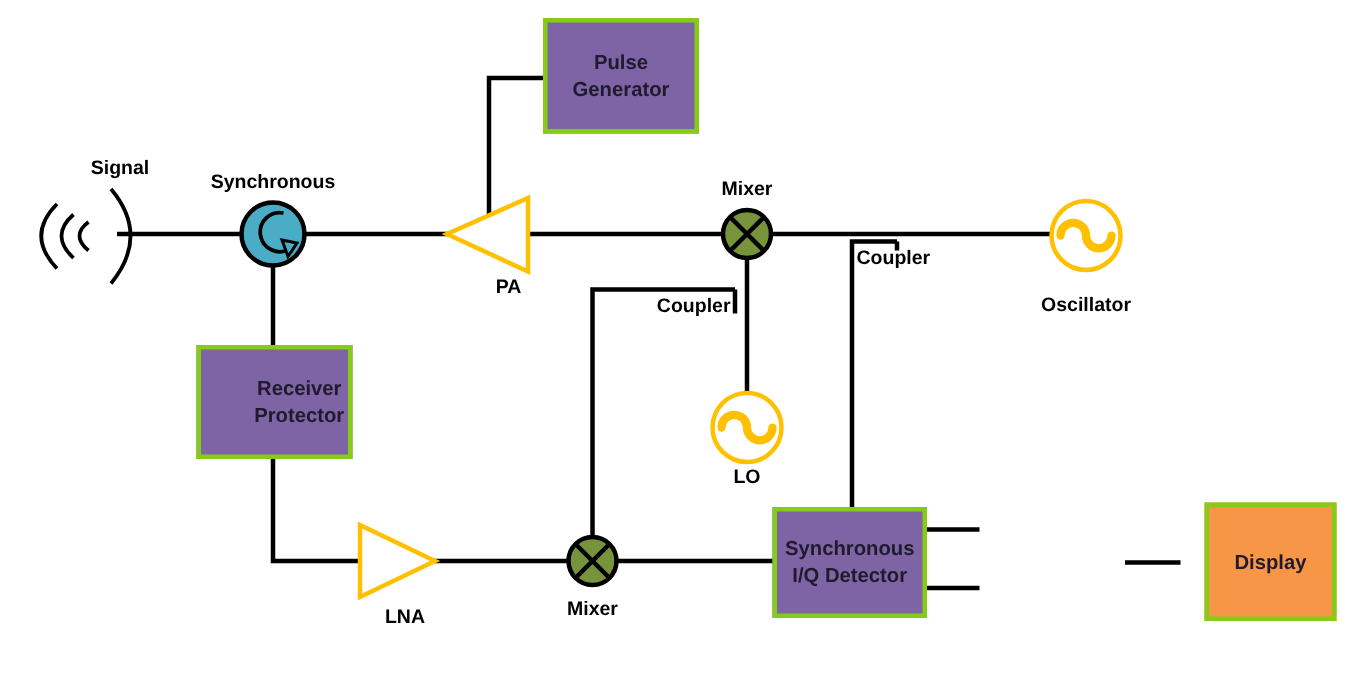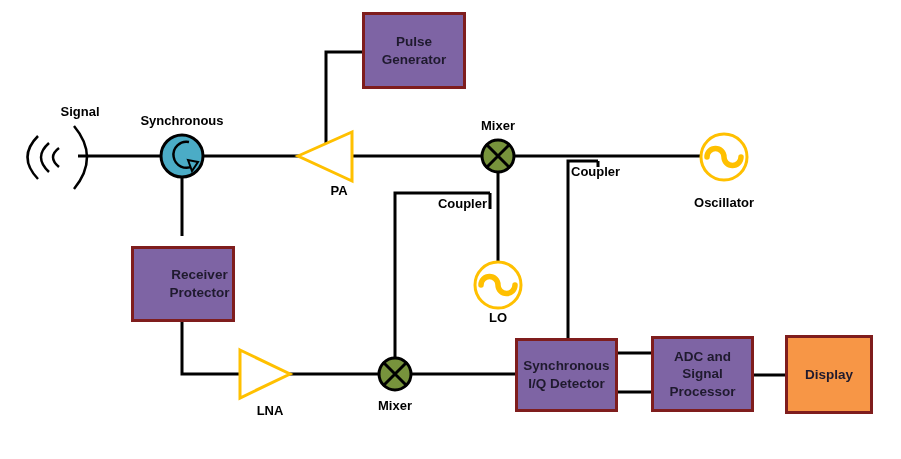--- a/index.html
+++ b/index.html
@@ -18,21 +18,21 @@
     color:#000;
     text-align:center;
     line-height:1.1;
     white-space:nowrap;
   }
   .lbl.left{text-align:left;}
   .lbl.right{text-align:right;}
   .box{
     position:absolute;
     box-sizing:border-box;
-    border:3px solid #7f1d1d;
+    border:3px solid #84cc16;
     display:flex;
     align-items:center;
     justify-content:center;
     text-align:center;
     font-weight:bold;
     font-size:13.5px;
     line-height:1.3;
     color:#1F1A2E;
     white-space:pre-line;
   }
@@ -95,31 +95,28 @@
 
     <g>
       <circle cx="498" cy="285" r="23" fill="#ffffff" stroke="#FFC000" stroke-width="3"></circle>
       <path d="M481 285 a8.5 8.5 0 0 1 17 0 a8.5 8.5 0 0 0 17 0" fill="none" stroke="#FFC000" stroke-width="5.5" stroke-linecap="round"></path>
     </g>
   </svg>
 
   <div class="box purple" style="left:362px;top:12px;width:104px;height:77px;">Pulse
 Generator</div>
 
-  <div class="box purple" style="left:131px;top:246px;width:104px;height:76px;padding-left:33px;">Receiver
+  <div class="box purple" style="left:131px;top:230px;width:104px;height:76px;padding-left:33px;">Receiver
 Protector</div>
 
   <div class="box purple" style="left:515px;top:338px;width:103px;height:74px;">Synchronous
 I/Q Detector</div>
 
-  <div class="box purple" style="left:651px;top:336px;width:103px;height:76px;">ADC and
-Signal
-Processor</div>
 
-  <div class="box orange" style="left:785px;top:335px;width:88px;height:79px;">Display</div>
+  <div class="box orange" style="left:803px;top:335px;width:88px;height:79px;">Display</div>
 
   <div class="lbl" style="left:48px;top:105px;width:64px;">Signal</div>
 
   <div class="lbl" style="left:138px;top:114px;width:88px;">Synchronous</div>
 
   <div class="lbl" style="left:317px;top:184px;width:44px;">PA</div>
 
   <div class="lbl" style="left:469px;top:119px;width:58px;">Mixer</div>
 
   <div class="lbl left" style="left:571px;top:165px;width:60px;">Coupler</div>

